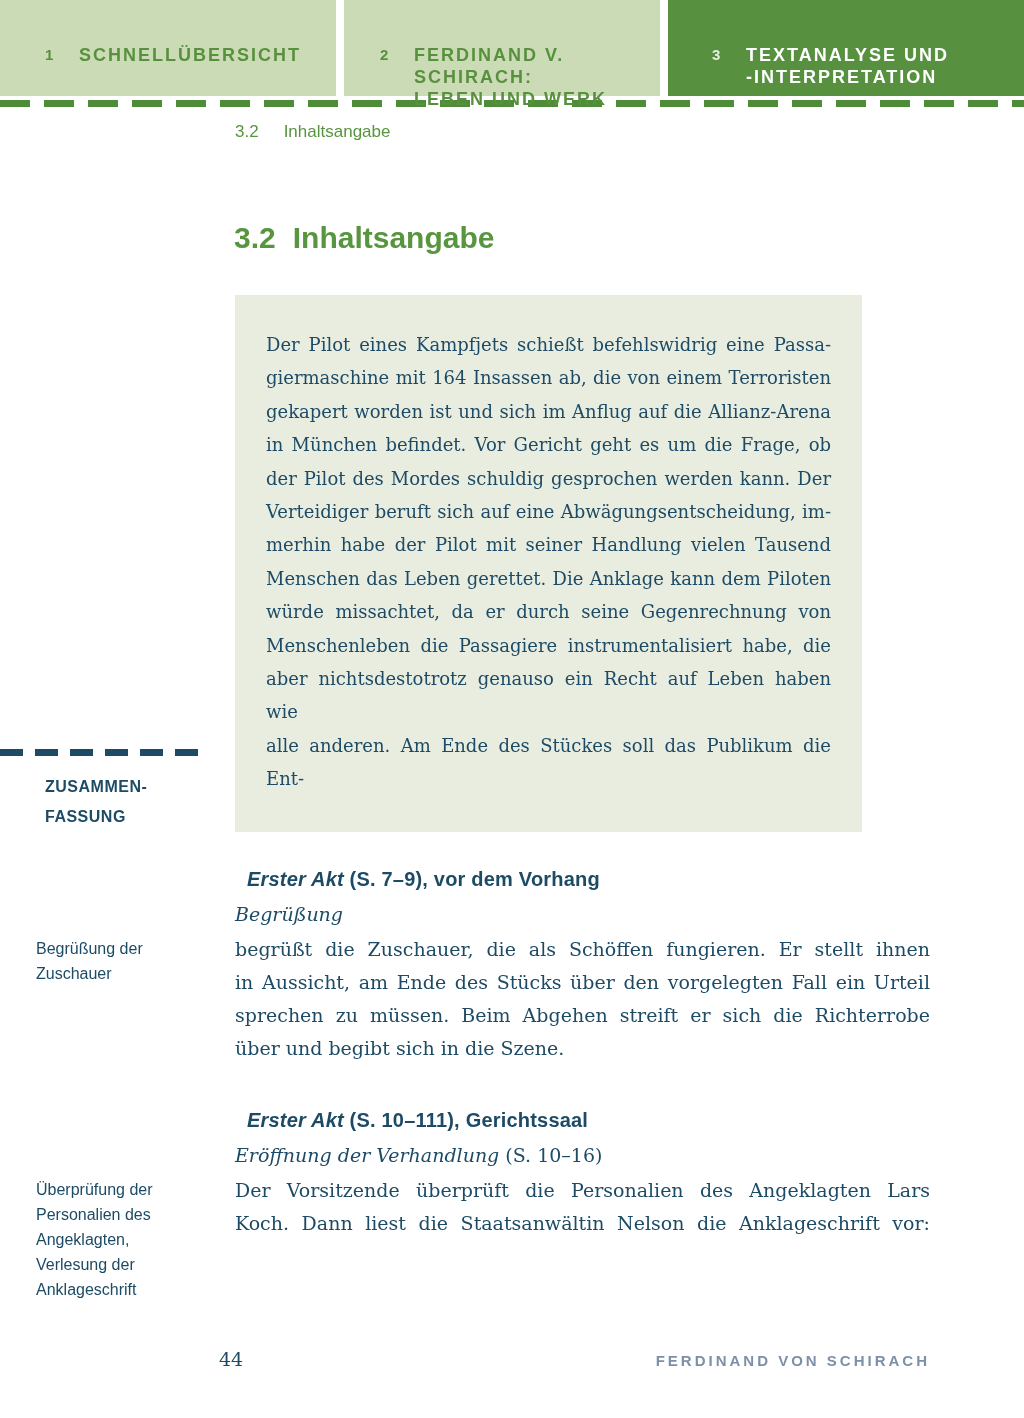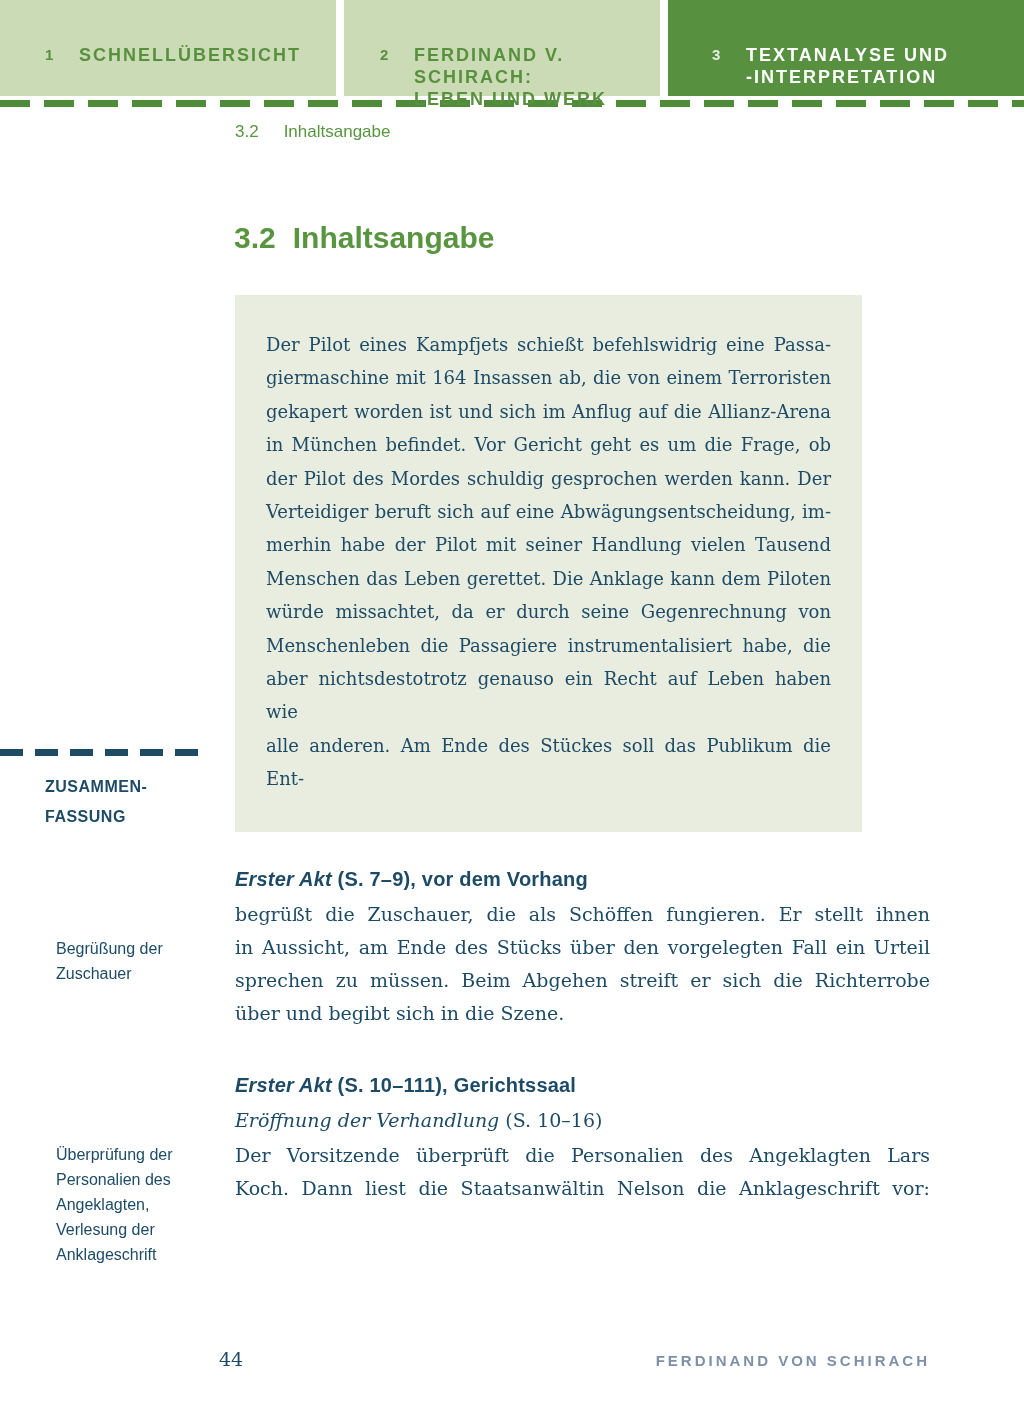--- a/index.html
+++ b/index.html
@@ -72,33 +72,33 @@
   }
   .tline{text-align:justify;text-align-last:justify;}
   .tline.lastline{text-align-last:left;}
   
   .section{position:relative;}
   .section-1{margin-top:32px;}
   .section-2{margin-top:40px;}
   .section-content{margin-left:235px;width:695px;}
   .sec-heading{
     font-size:20px;font-weight:bold;color:var(--text-blue);
-    line-height:30px;margin-bottom:4px;letter-spacing:0.2px;
+    line-height:30px;margin-bottom:4px;letter-spacing:0.2px;margin-left:12px;
   }
   .seg-bold{font-weight:bold;font-style:normal;}
   .seg-bold-italic{font-weight:bold;font-style:italic;}
   .seg-italic{font-style:italic;}
   .seg-normal{font-style:normal;font-weight:normal;}
   .sec-subheading{
     font-family:"DejaVu Serif",serif;font-size:19px;color:var(--text-blue);
     line-height:32px;margin-bottom:3px;
   }
   .sec-body{font-size:19px;line-height:33px;}
   .margin-note{
-    position:absolute;left:56px;top:72px;width:155px;
+    position:absolute;left:36px;top:72px;width:155px;
     font-size:16px;line-height:25px;color:var(--text-blue);
   }
   
   .footer{
     position:absolute;left:219px;right:94px;top:1348px;
     display:flex;justify-content:space-between;align-items:baseline;
   }
   .page-number{font-family:"DejaVu Serif",serif;font-size:19px;color:var(--text-blue);}
   .running-title{
     font-size:15px;font-weight:bold;letter-spacing:3px;color:var(--footer-gray);
@@ -170,20 +170,21 @@
           <div class="tline">aber nichtsdestotrotz genauso ein Recht auf Leben haben wie</div>
           <div class="tline">alle anderen. Am Ende des Stückes soll das Publikum die Ent-</div>
         </div>
     </div>
   </div>
 
   <div class="section section-1">
     <div class="margin-note">Begrüßung der Zuschauer</div>
     <div class="section-content">
       <div class="sec-heading"><span class="seg-bold-italic">Erster Akt</span><span class="seg-bold"> (S. 7–9), vor dem Vorhang</span></div>
+      <div class="sec-subheading"><span class="seg-italic">Begrüßung</span></div>
       <div class="sec-body serif-lines">
           <div class="tline">begrüßt die Zuschauer, die als Schöffen fungieren. Er stellt ihnen</div>
           <div class="tline">in Aussicht, am Ende des Stücks über den vorgelegten Fall ein Urteil</div>
           <div class="tline">sprechen zu müssen. Beim Abgehen streift er sich die Richterrobe</div>
           <div class="tline lastline">über und begibt sich in die Szene.</div>
         </div>
     </div>
   </div>
 
   <div class="section section-2">

